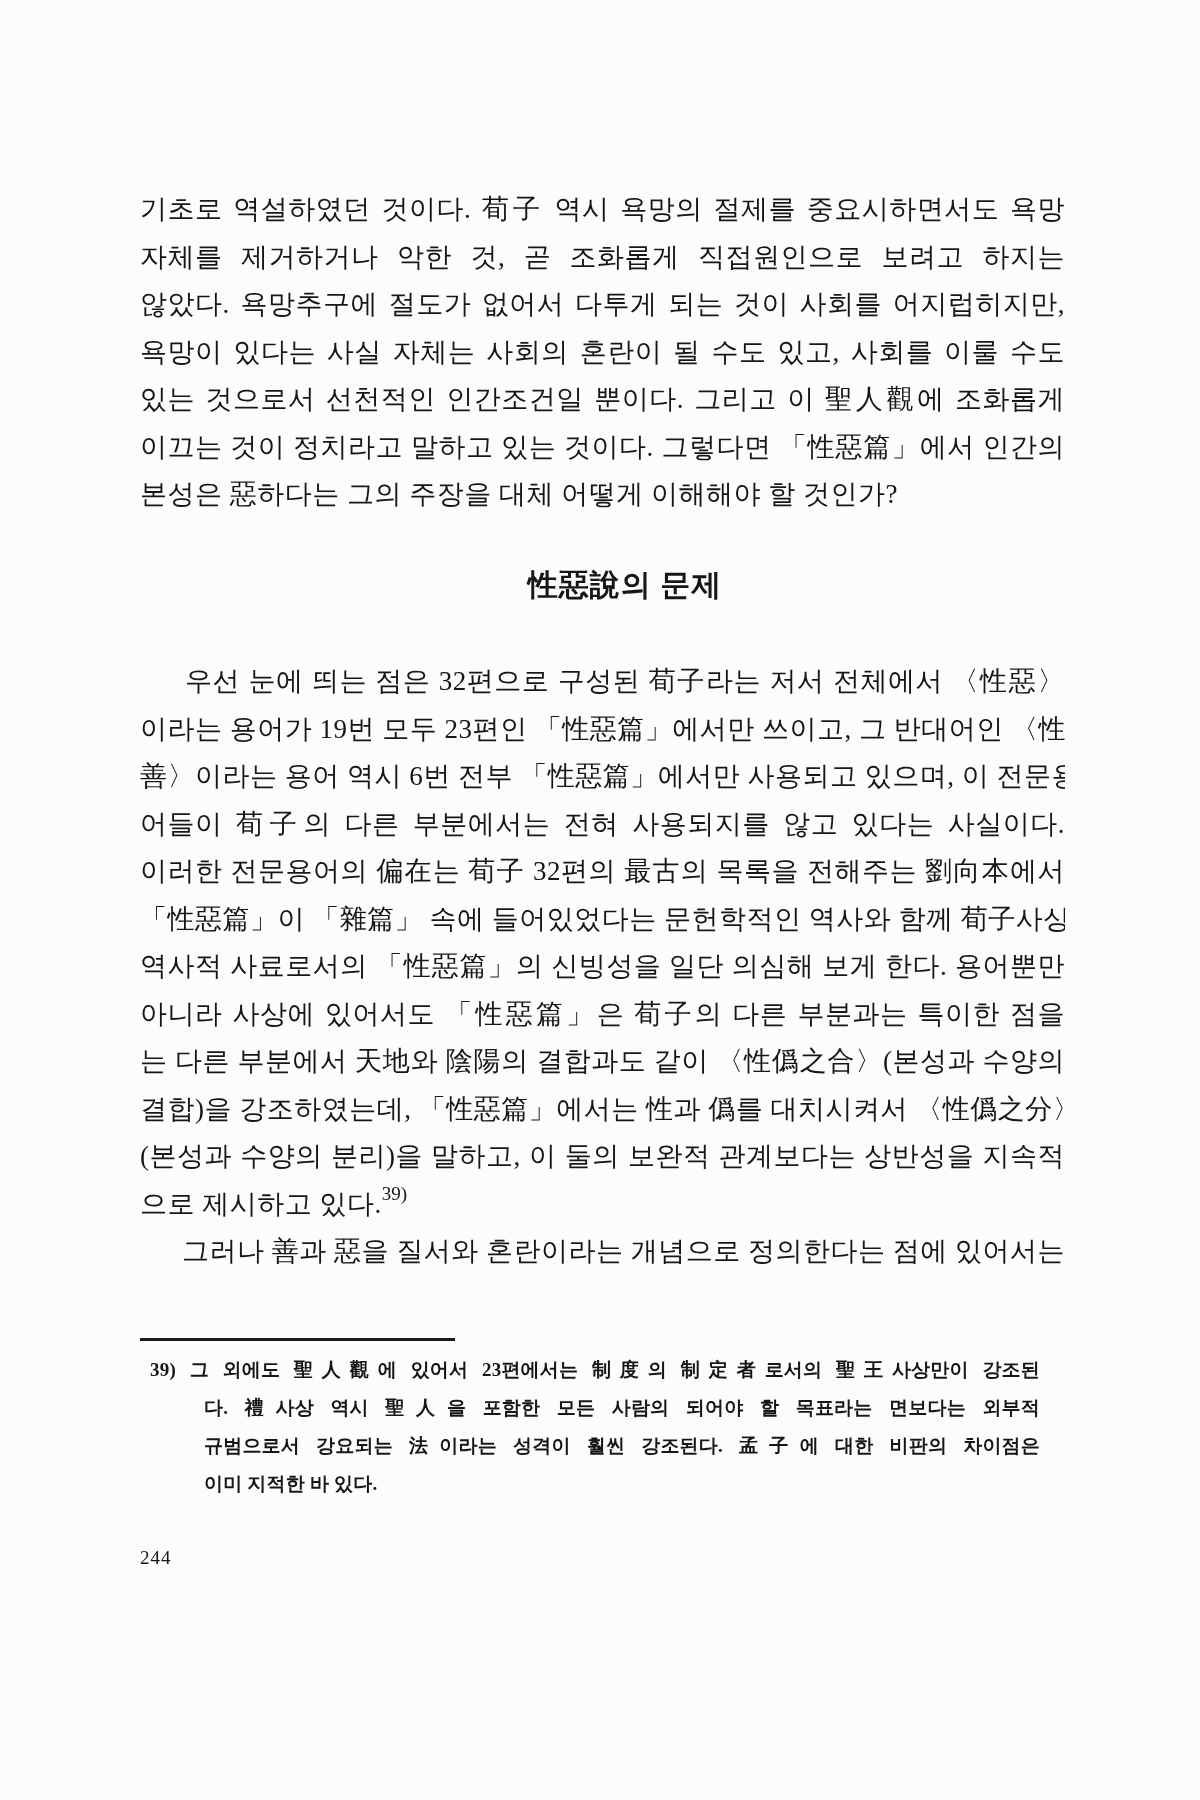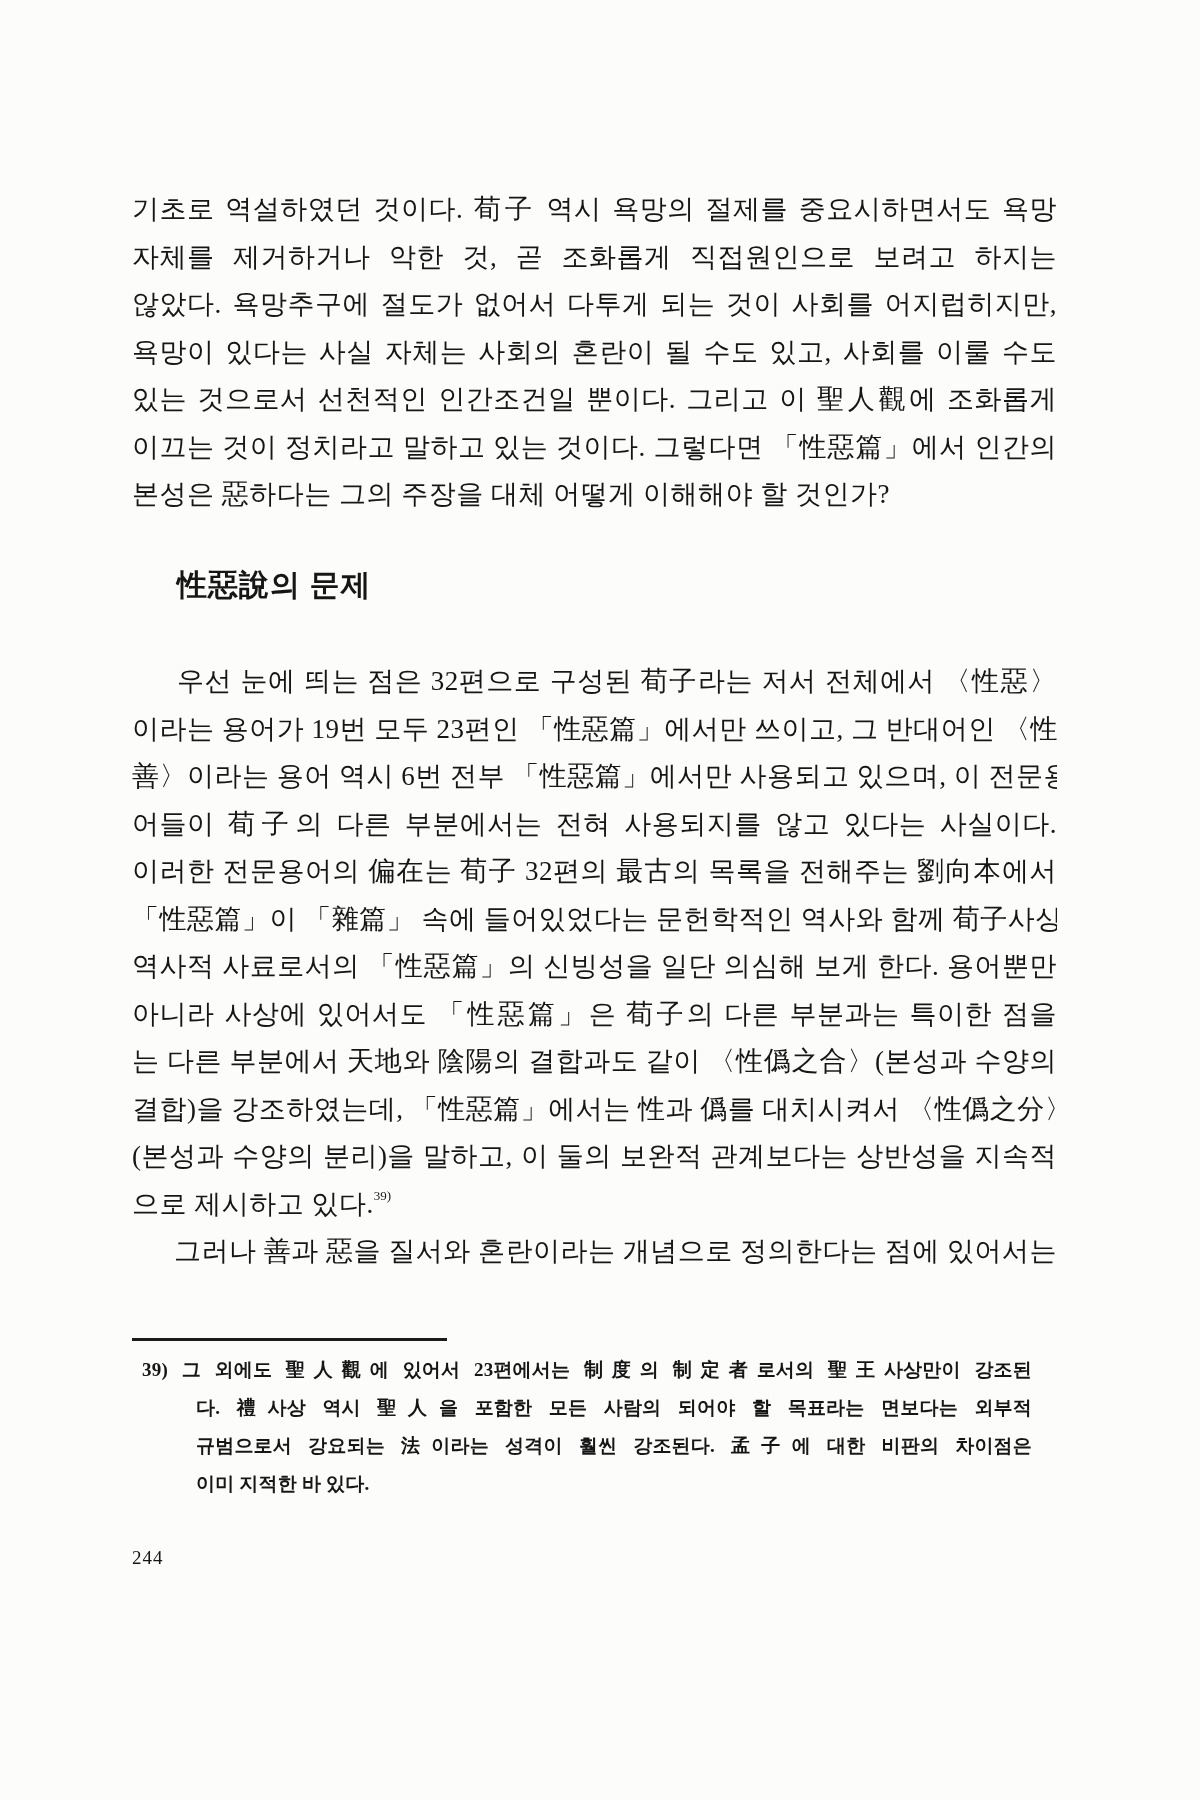--- a/index.html
+++ b/index.html
@@ -12,21 +12,21 @@
     width: 1200px;
     height: 1800px;
     margin: 0 auto;
     background: #fcfcfa;
     color: #161616;
     font-family: "Liberation Serif", "DejaVu Serif", serif;
     overflow: hidden;
   }
   .main {
     position: absolute;
-    left: 132px;
+    left: 140px;
     top: 186px;
     width: 925px;
   }
   .line {
     width: 925px;
     font-size: 27px;
     line-height: 47.5px;
     letter-spacing: 0.5px;
     white-space: nowrap;
     text-align: justify;
@@ -40,23 +40,24 @@
   }
   .line.indent1 { text-indent: 45px; }
   .line.indent2 { text-indent: 42px; }
   .heading {
     margin: 42px 0 50px 45px;
     font-size: 30px;
     line-height: 47.5px;
     font-weight: 700;
     letter-spacing: 1px;
     white-space: nowrap;
+    text-align: center;
   }
   sup.fnref {
-    font-size: 13px;
+    font-size: 19px;
     line-height: 0;
     vertical-align: 13px;
     letter-spacing: 0;
   }
   .fn-rule {
     margin-top: 62px;
     width: 315px;
     height: 0;
     border-top: 3px solid #1b1b1b;
   }

